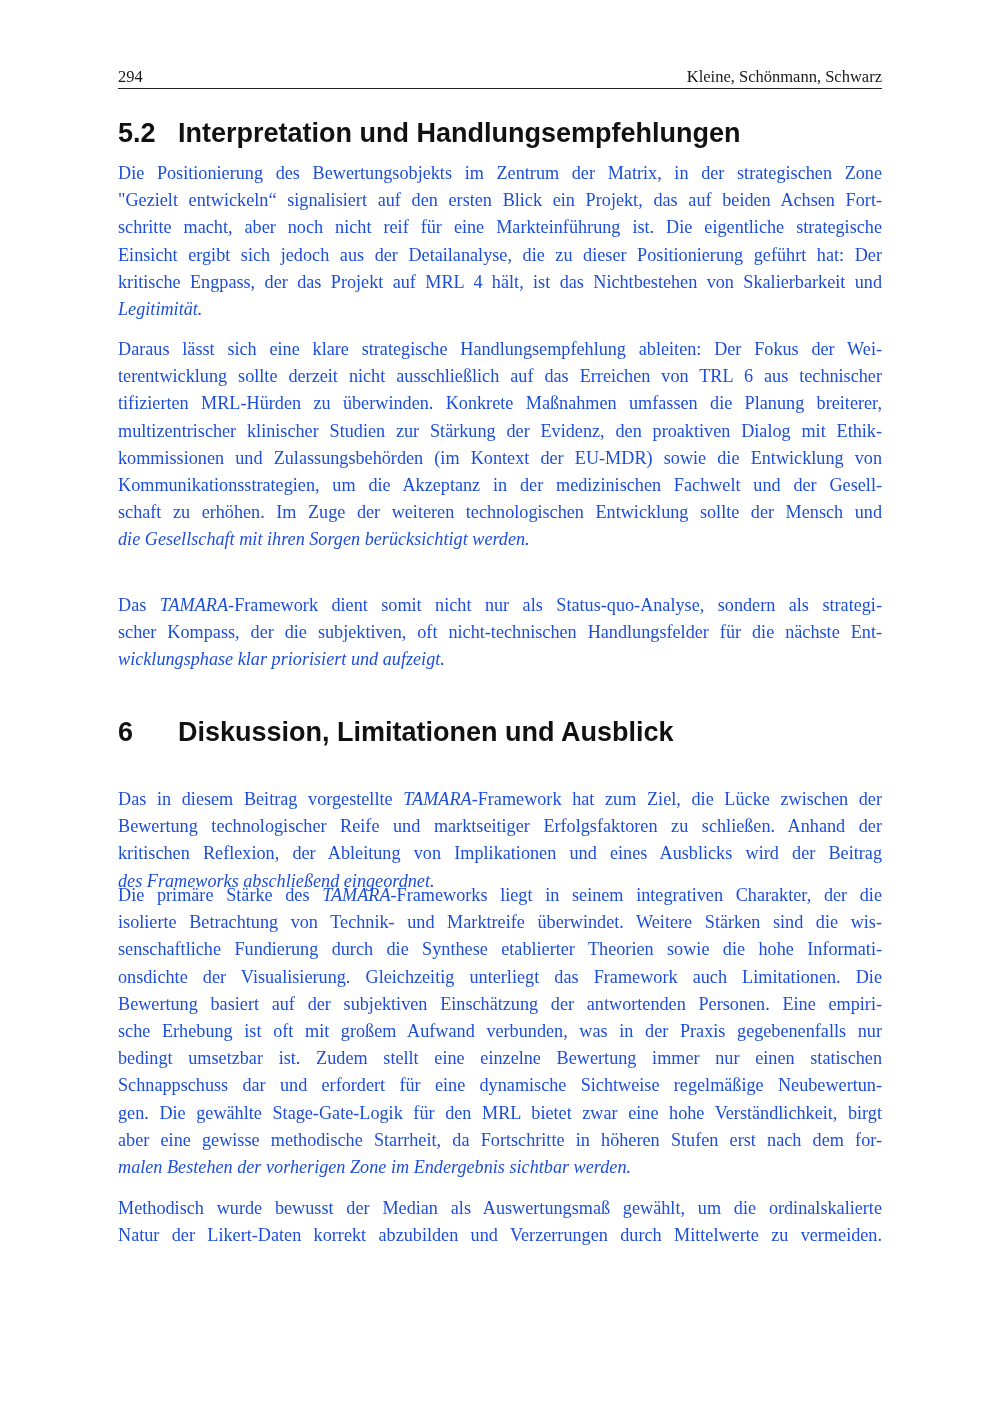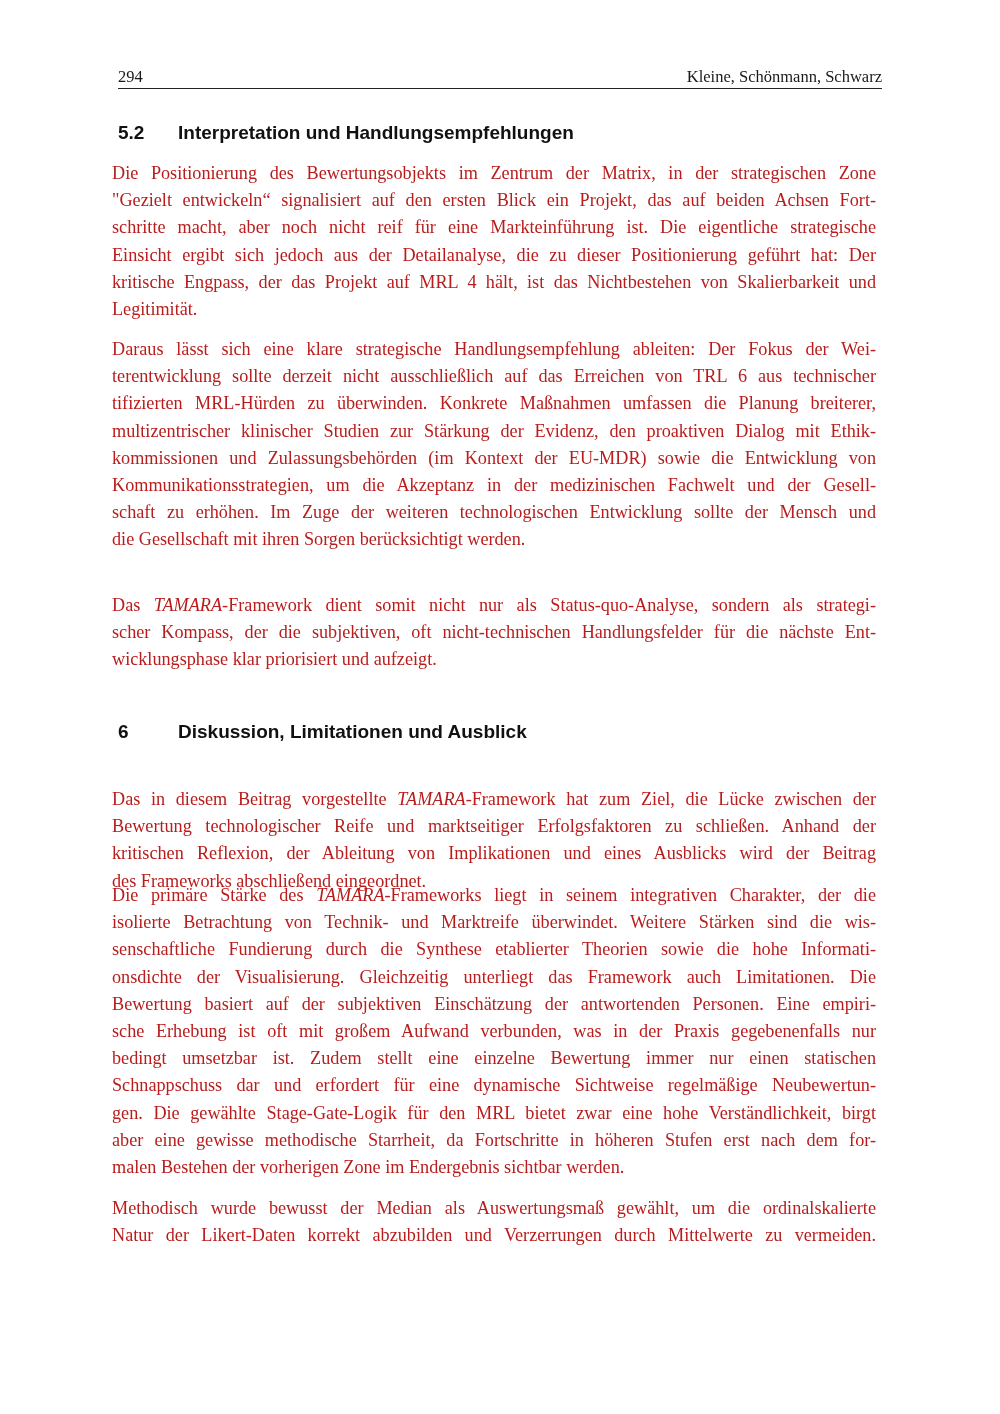--- a/index.html
+++ b/index.html
@@ -25,47 +25,48 @@
       font-size: 16.5px;
       line-height: 22px;
     }
     .page-number { position: absolute; left: 0; top: 0; }
     .running-head { position: absolute; right: 0; top: 0; }
     .heading {
       position: absolute;
       left: 118px;
       font-family: "Liberation Sans", sans-serif;
       font-weight: bold;
-      font-size: 19px;
+      font-size: 27px;
       line-height: 26px;
       color: #111;
       white-space: nowrap;
     }
     .heading .num {
       display: inline-block;
       width: 60px;
     }
     .para {
       position: absolute;
-      left: 112px;
+      left: 118px;
       width: 764px;
       font-family: "Liberation Serif", serif;
       font-size: 18.2px;
       line-height: 27.2px;
-      color: #b91c1c;
+      color: #1d4ed8;
     }
     .line {
       display: block;
       white-space: nowrap;
       text-align: justify;
       text-align-last: justify;
       height: 27.2px;
     }
     .line.last {
       text-align-last: left;
+      font-style: italic;
     }
     .line i { font-style: italic; }
   </style>
 </head>
 <body>
 
 <div class="page-header">
   <span class="page-number">294</span>
   <span class="running-head">Kleine, Schönmann, Schwarz</span>
 </div>

